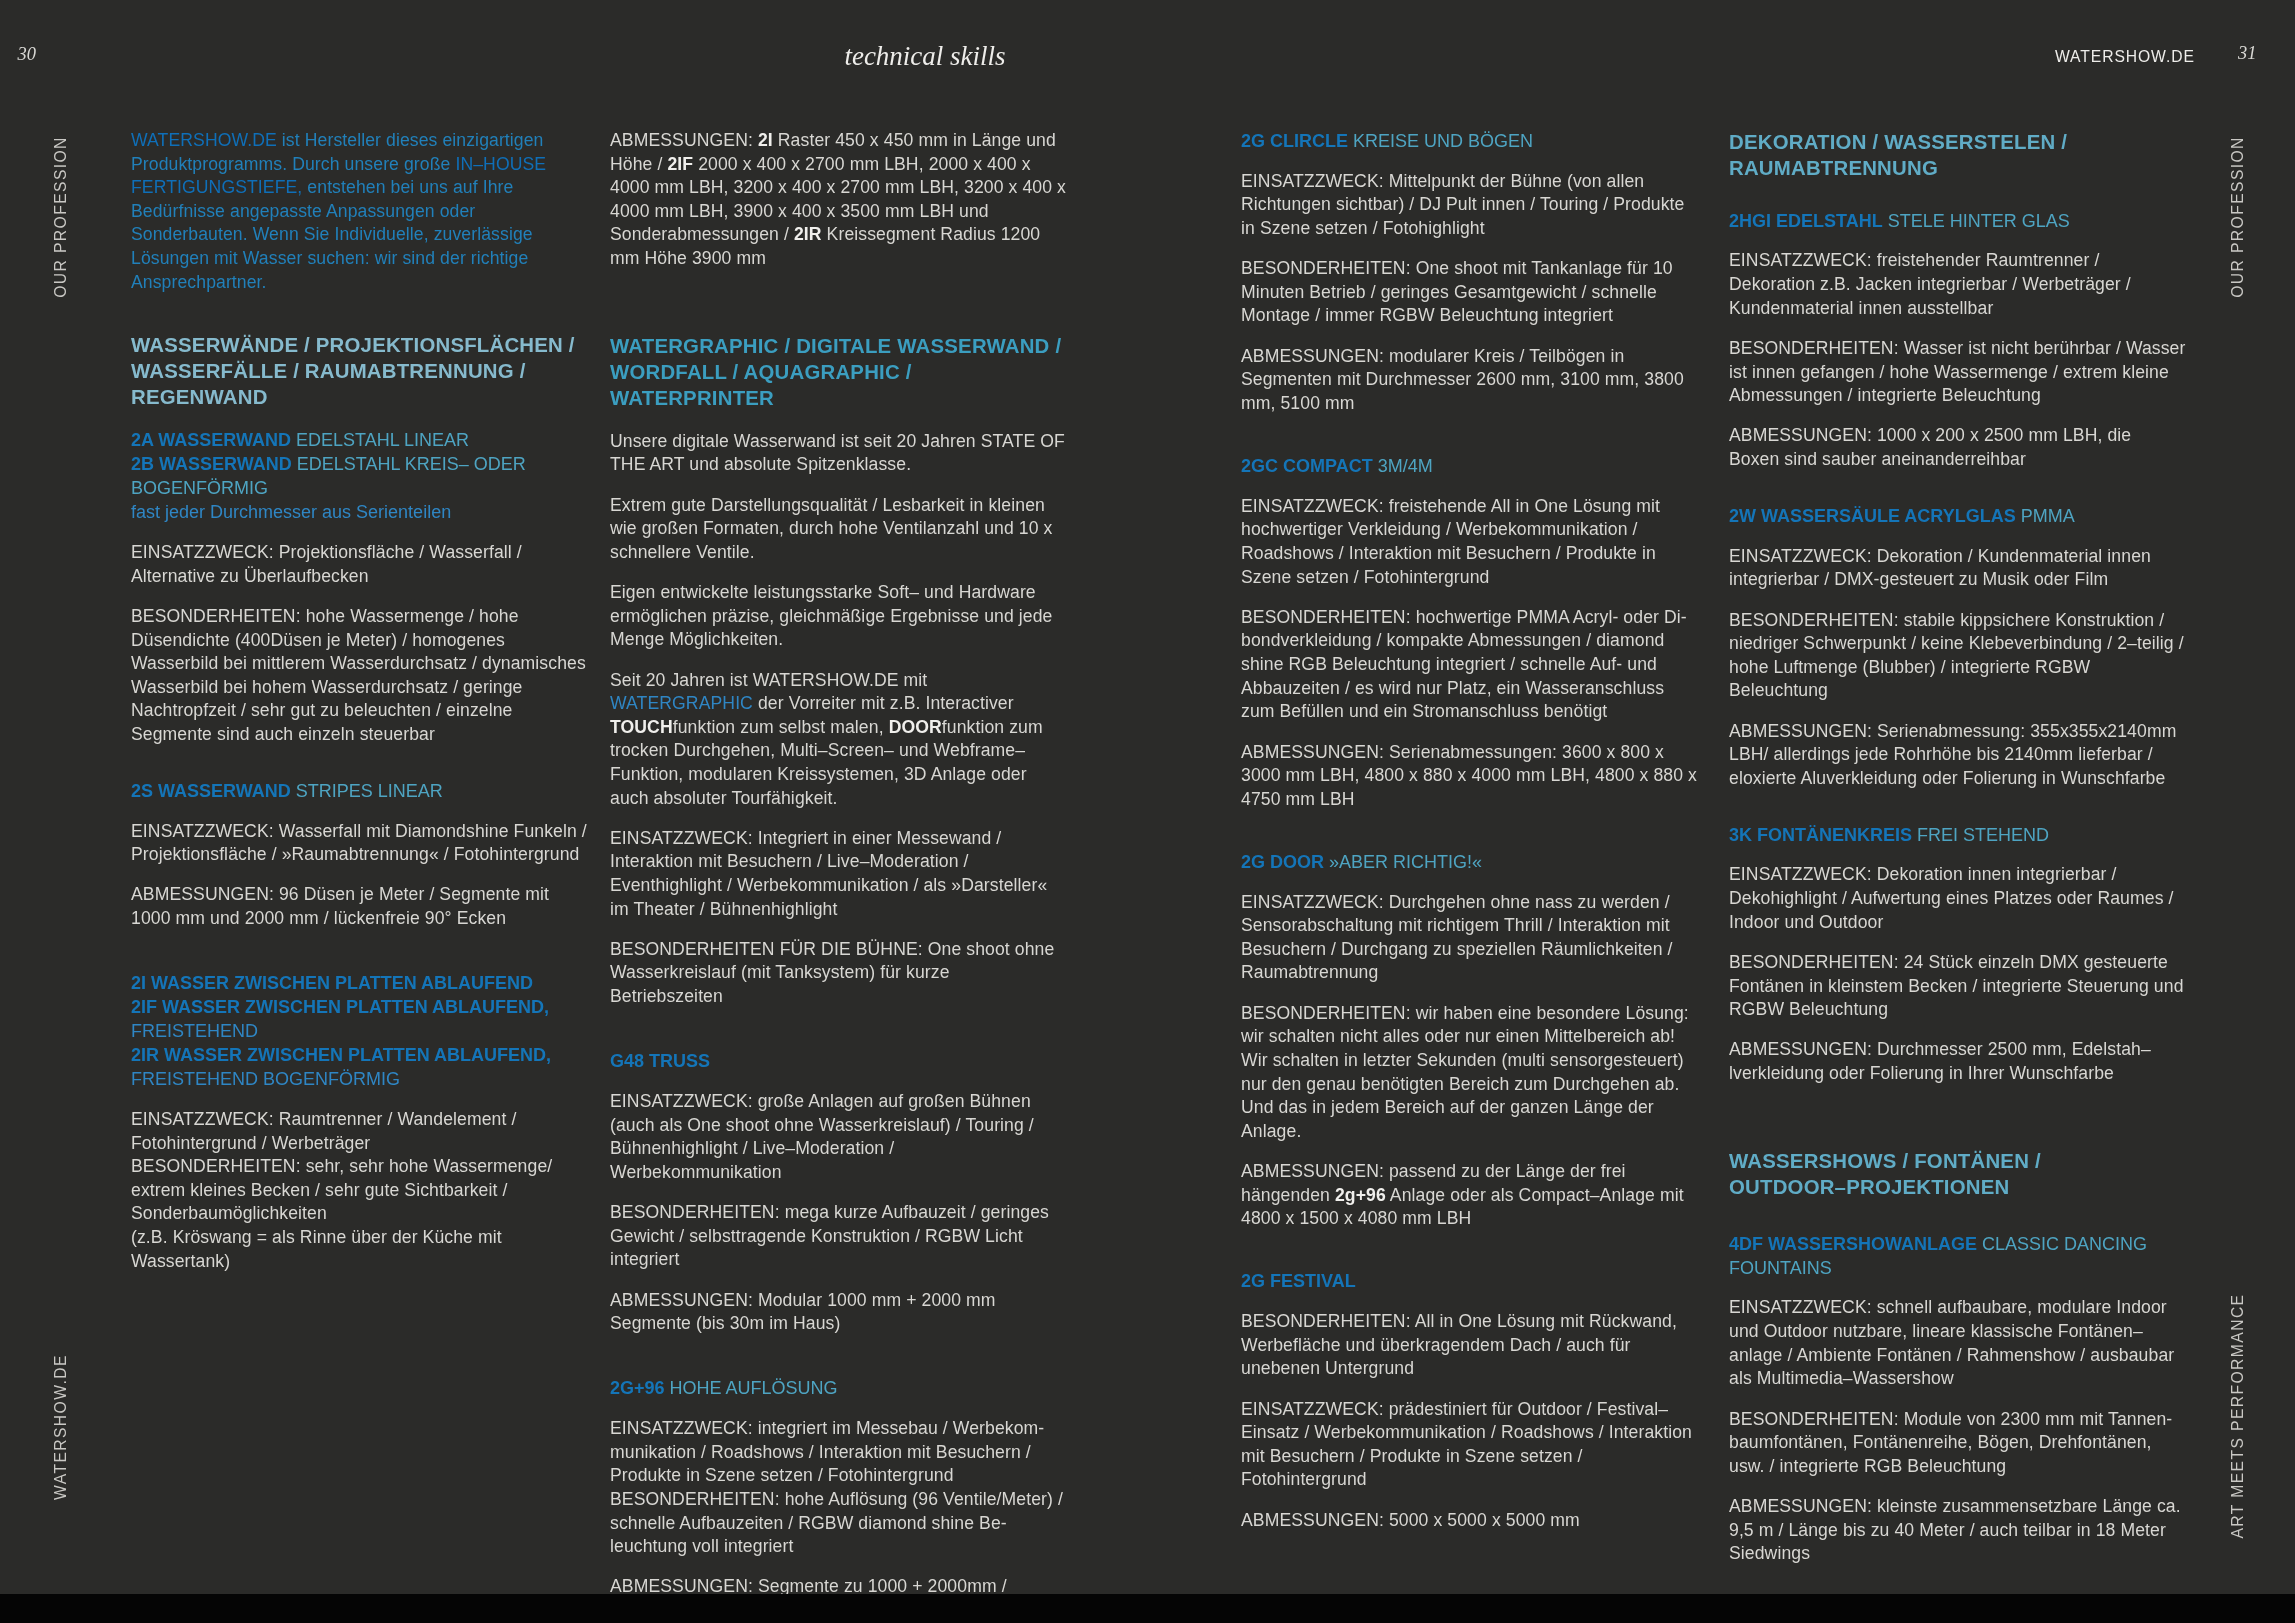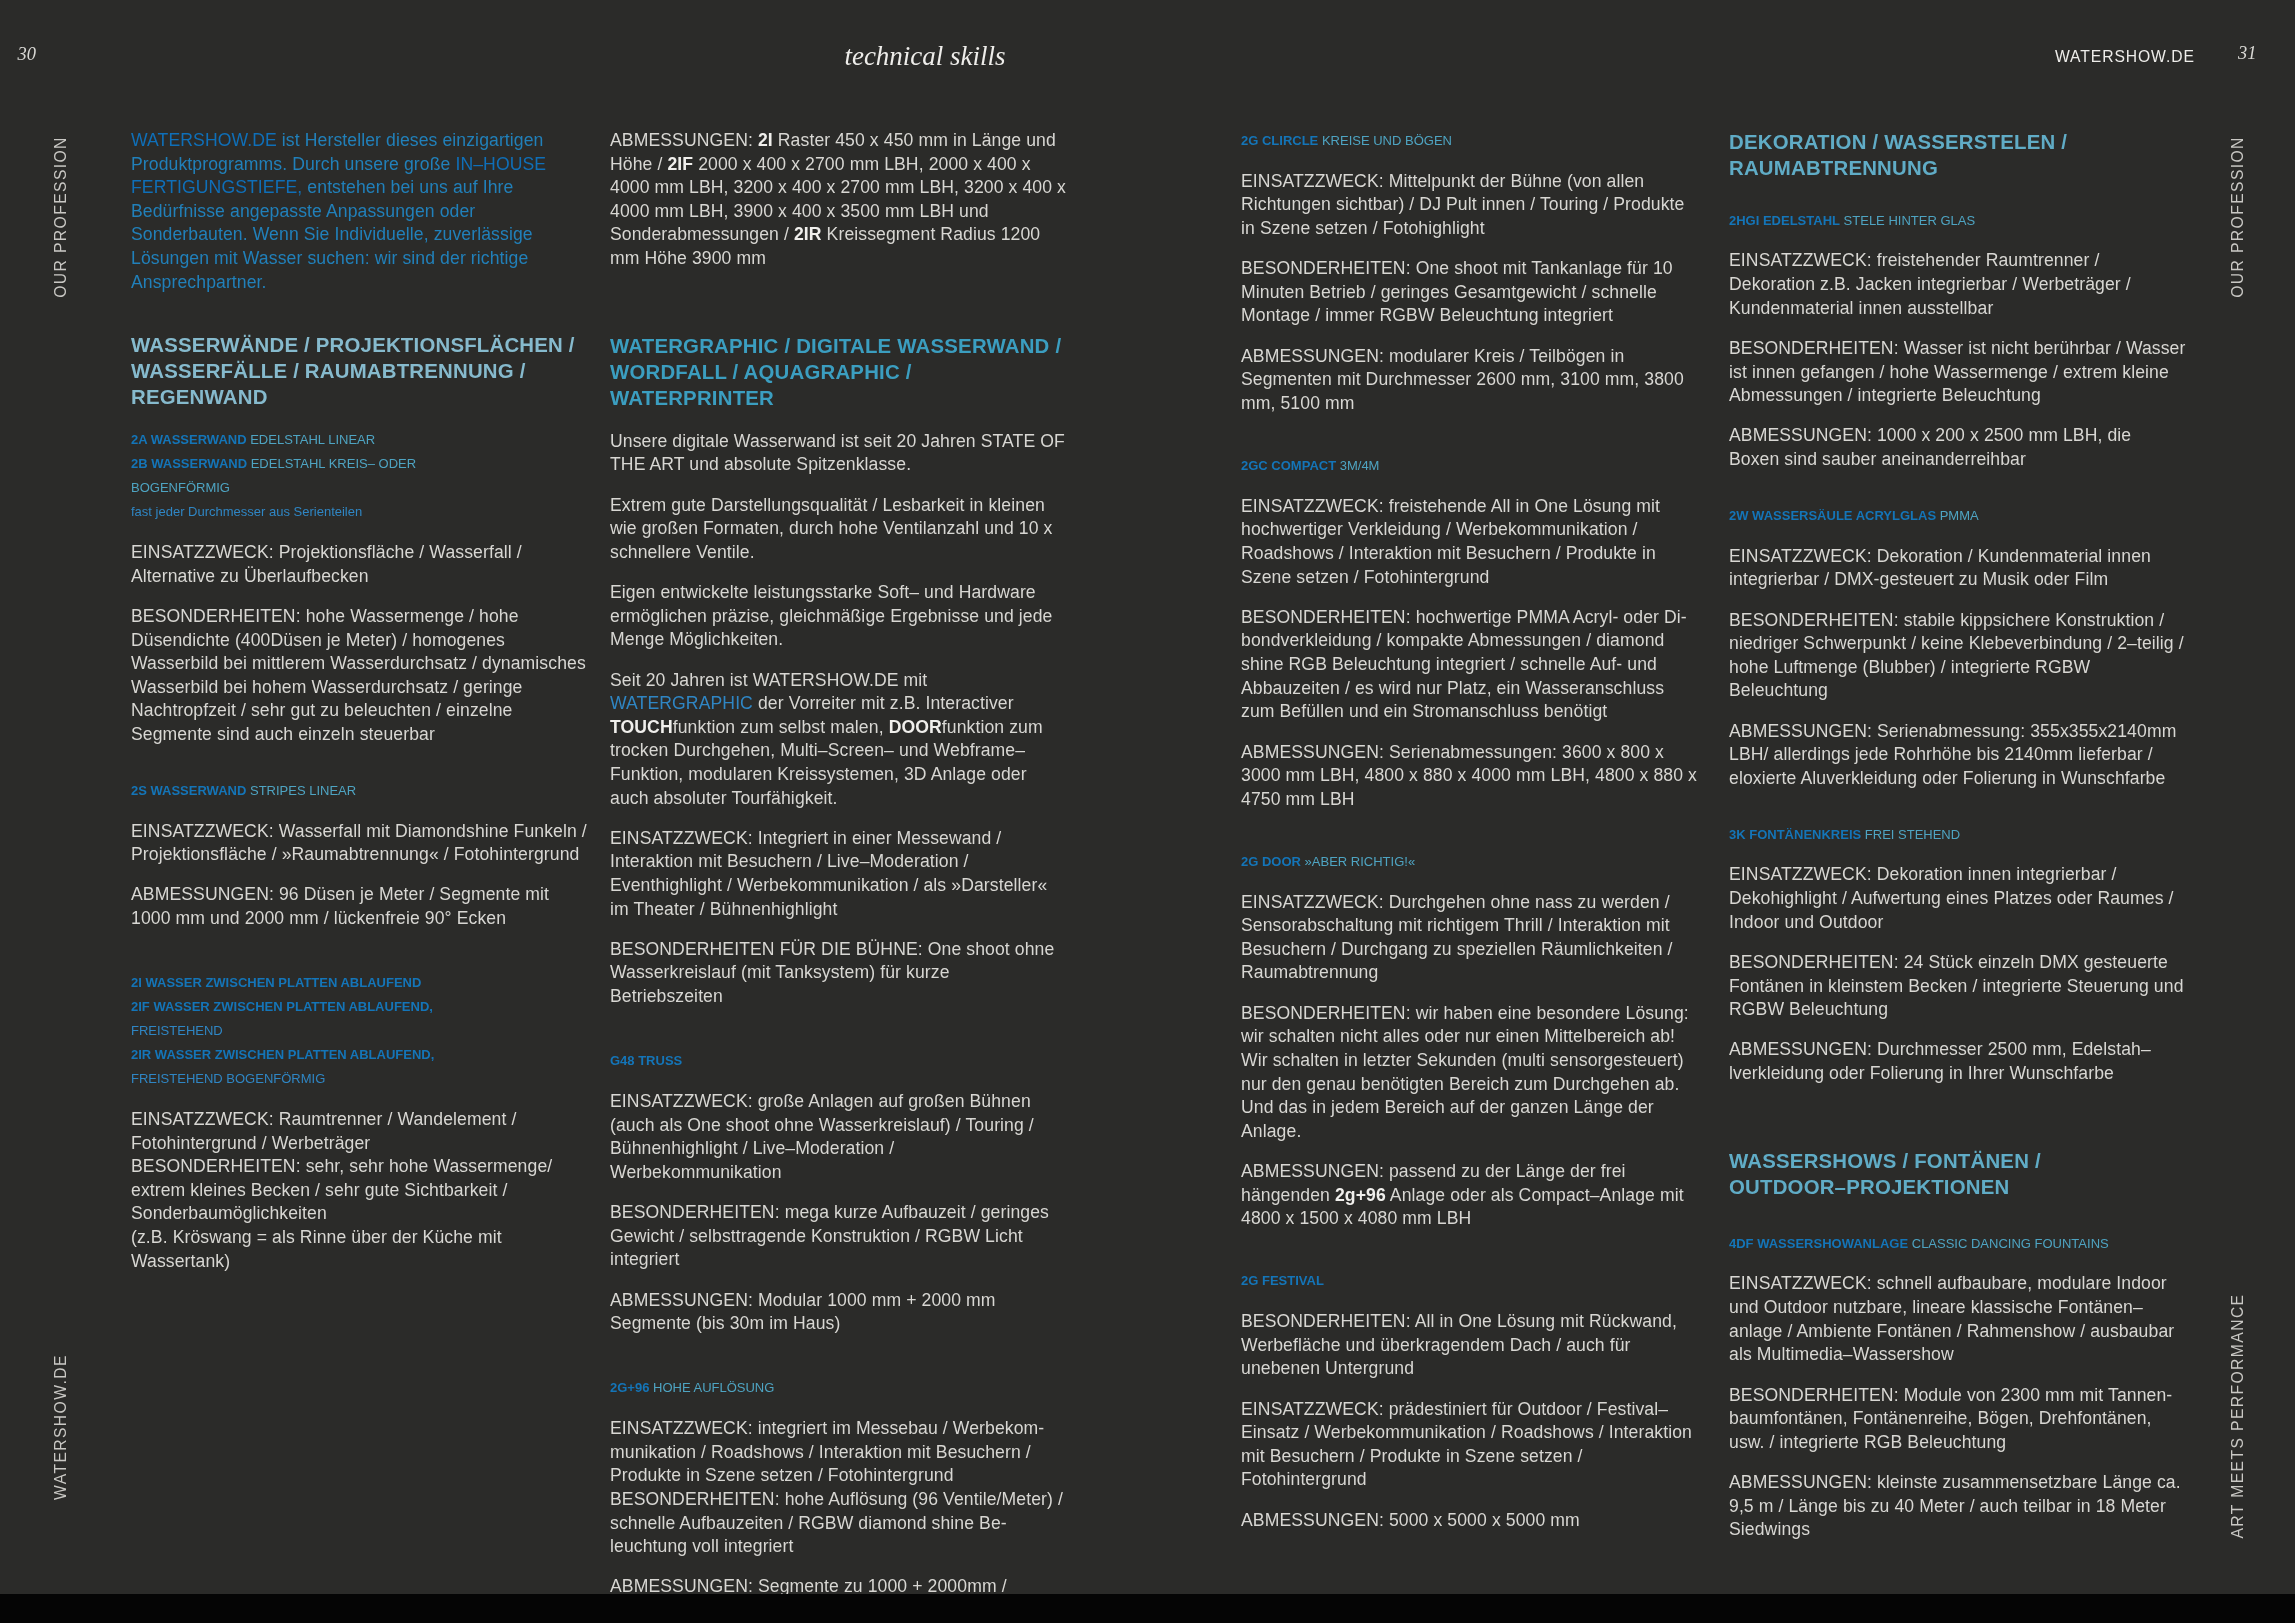--- a/index.html
+++ b/index.html
@@ -27,21 +27,21 @@
   .col{ position:absolute; top:129px; width:457px; }
   #col1{ left:131px; } #col2{ left:610px; } #col3{ left:1241px; } #col4{ left:1729px; }
 
   .para{ margin:0 0 16.7px 0; font-size:17.6px; line-height:23.6px; letter-spacing:0.1px;
     color:var(--body,#d8d7d3); font-weight:400; }
   .para.intro{ color:var(--intro-body,#2180ba); }
   .h1{ font-size:20.4px; line-height:26px; font-weight:bold; letter-spacing:0.2px;
     color:var(--h1-light,#86bacd); margin:0 0 18.5px 0; }
   .h1.tone-medium{ color:var(--h1-medium,#3b9ec0); }
   .h1.tone-soft{ color:var(--h1-soft,#60acc6); }
-  .h2{ font-size:13px; line-height:24px; font-weight:bold; margin:0 0 16.7px 0; color:var(--blue,#1475b8); }
+  .h2{ font-size:18px; line-height:24px; font-weight:bold; margin:0 0 16.7px 0; color:var(--blue,#1475b8); }
   .gap{ width:100%; }
 
   .seg-b{ color:inherit; }
   .seg-strong{ color:var(--strong,#f0efec); font-weight:bold; }
   .seg-blue{ color:var(--blue,#1475b8); font-weight:bold; }
   .seg-cyan{ color:var(--cyan,#4ea4c2); font-weight:normal; }
   .seg-bluelight{ color:var(--bluelight,#2f86c4); font-weight:normal; }
   .seg-accent{ color:var(--intro-accent,#0f6fb8); }
   .seg-introbody{ color:var(--intro-body,#2180ba); }
 

